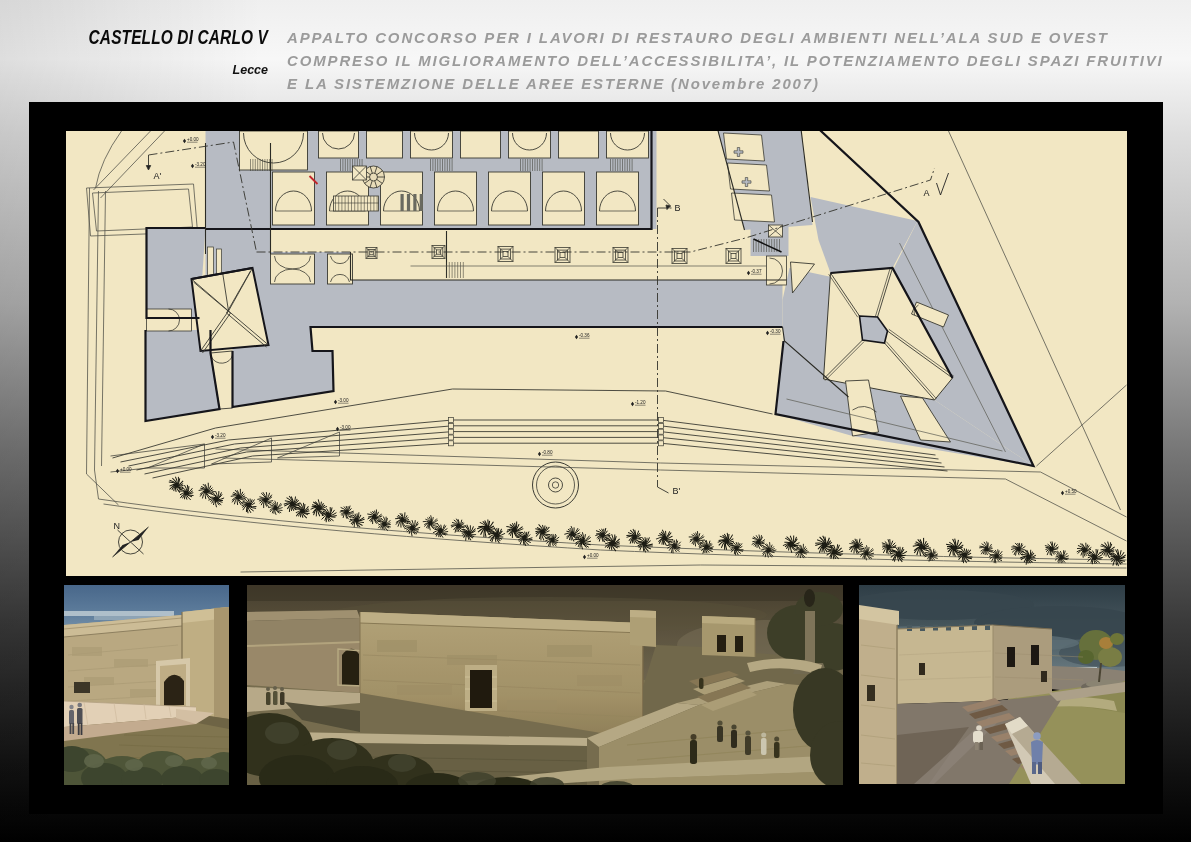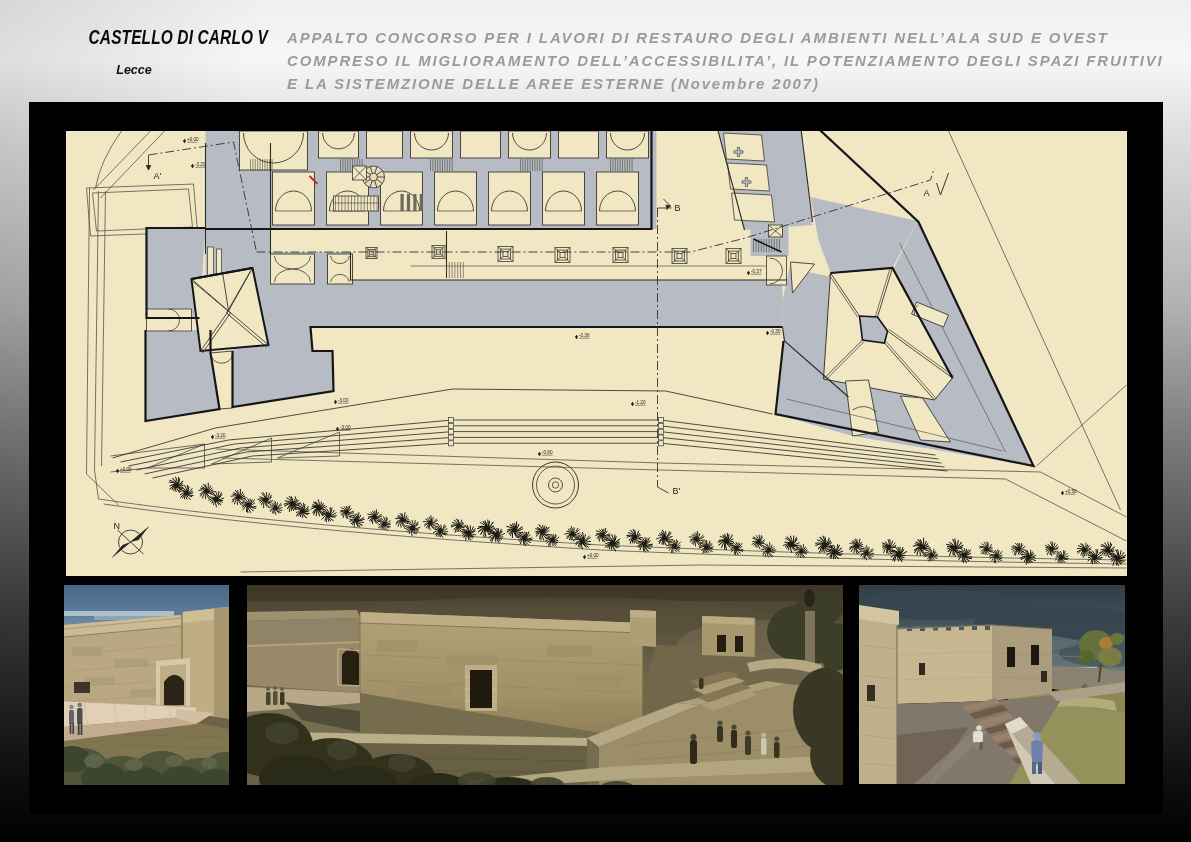--- a/index.html
+++ b/index.html
@@ -9,21 +9,21 @@
     linear-gradient(90deg, rgba(0,0,0,0.10) 0%, rgba(0,0,0,0.0) 22%),
     linear-gradient(180deg,#efefef 0%,#f7f7f7 7%,#dedede 16%,#b2b2b2 36%,#757575 54%,#3a3a3a 74%,#101010 92%,#000 100%);
 }
 .abs{position:absolute;}
 </style>
 </head>
 <body>
 
 <div class="abs" style="left:0;top:25px;width:268px;text-align:right;font-weight:bold;font-style:italic;font-size:21px;color:#0b0b0b;letter-spacing:0.2px;transform:scaleX(0.735);transform-origin:100% 50%;white-space:nowrap;">CASTELLO DI CARLO V</div>
 
-<div class="abs" style="left:0;top:63px;width:268px;text-align:center;font-weight:bold;font-style:italic;font-size:12.5px;color:#111;">Lecce</div>
+<div class="abs" style="left:0;top:63px;width:268px;text-align:right;font-weight:bold;font-style:italic;font-size:12.5px;color:#111;">Lecce</div>
 
 <div class="abs" style="left:287px;top:27px;width:900px;font-weight:bold;font-style:italic;font-size:15.5px;line-height:22.8px;color:#9b9b9b;letter-spacing:1.95px;transform:scaleX(0.965);transform-origin:0 0;white-space:nowrap;">APPALTO CONCORSO PER I LAVORI DI RESTAURO DEGLI AMBIENTI NELL’ALA SUD E OVEST<br>COMPRESO IL MIGLIORAMENTO DELL’ACCESSIBILITA’, IL POTENZIAMENTO DEGLI SPAZI FRUITIVI<br>E LA SISTEMZIONE DELLE AREE ESTERNE (Novembre 2007)</div>
 
 <div class="abs" style="left:28.5px;top:101.5px;width:1134px;height:712px;background:#000;"></div>
 
 <svg class="abs" style="left:65.5px;top:131px;" width="1061" height="445" viewBox="65.5 131 1061 445">
 
 <rect x="65.5" y="131" width="1061" height="445" fill="#f2e7c3"></rect>
 
 <g stroke="#55554c" stroke-width="0.8" fill="none">

